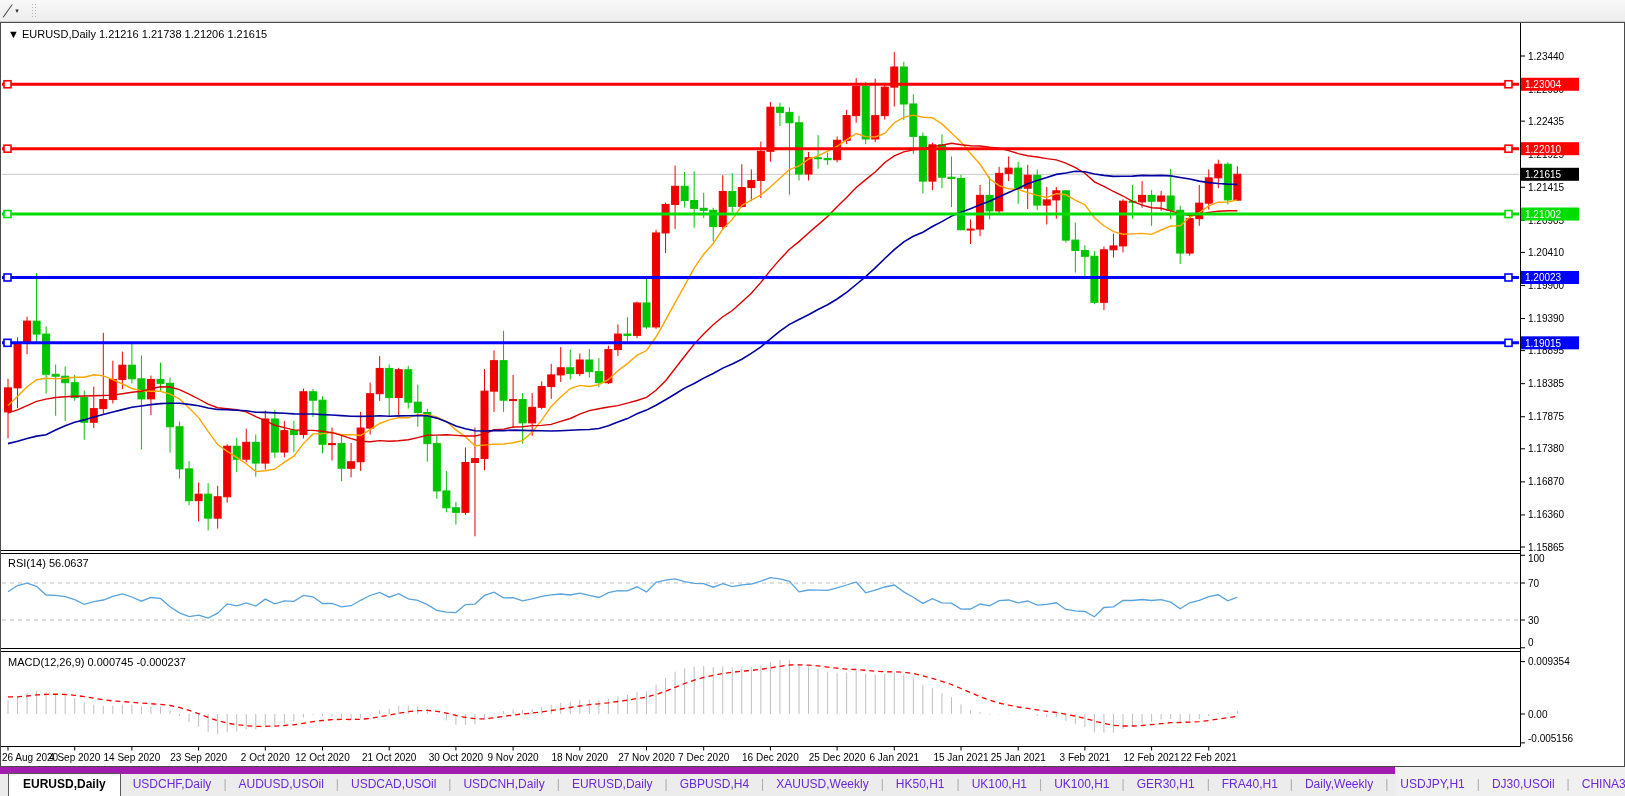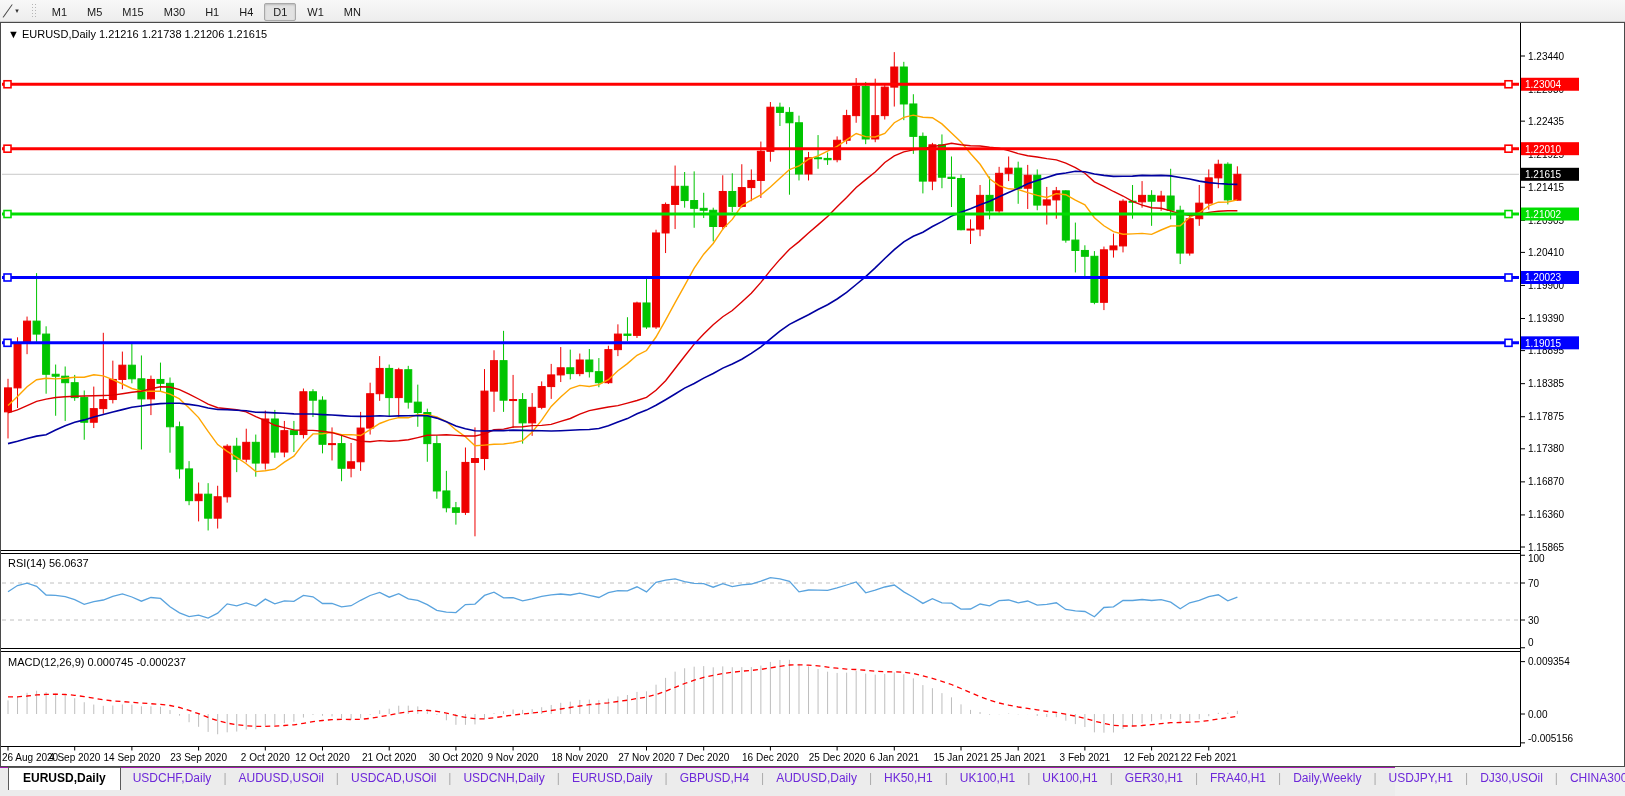--- a/index.html
+++ b/index.html
@@ -19,38 +19,37 @@
   .tf-btn { font-size:11px; color:#1a1a1a; padding:2px 8px; margin:0 1px;
     border:1px solid transparent; border-radius:2px; cursor:default; }
   .tf-btn.active { background:#e2e2e2; border-color:#a8a8a8;
     box-shadow:inset 0 1px 2px rgba(0,0,0,.18); }
 
   
   #chart-svg { position:absolute; left:0; top:22px; }
 
   
   #tabbar { position:absolute; left:0; top:767px; width:1395px; height:29px;
-    background:#ececec; border-top:1px solid #a21caf;
+    background:#ececec; border-top:7px solid #a21caf;
     display:flex; align-items:flex-start; font-size:12px; }
   .tab { padding:3px 12px 4px 12px; color:#6d28d9; white-space:nowrap; cursor:default; }
   .tab.active { background:#ffffff; border:1px solid #5a5a5a; border-top-width:1px;
     border-bottom:none; color:#000; font-weight:700; margin-left:8px;
     padding:3px 14px 5px 14px; position:relative; top:-1px; }
   .tab-sep { color:#aaa; padding:3px 0 0 0; }
 </style>
 </head>
 <body>
 
 <div id="toolbar">
   <div class="tool-icon-wrap">
     <span class="cursor-glyph">╱</span>
     <span class="caret">▾</span>
   </div>
   <div class="grip"></div>
-  <div id="tf-buttons"><span class="tf-btn">M1</span><span class="tf-btn">M5</span><span class="tf-btn">M15</span><span class="tf-btn">M30</span><span class="tf-btn">H1</span><span class="tf-btn">H4</span><span class="tf-btn active">D1</span><span class="tf-btn">W1</span><span class="tf-btn">MN</span></div>
 </div>
 
 <svg id="chart-svg" width="1625" height="745">
     <rect x="0" y="0" width="1625" height="745" fill="#ffffff"></rect>
     <rect x="0.5" y="0.5" width="1624" height="744" fill="none" stroke="#4a4a4a"></rect>
     <line x1="1520.5" y1="1" x2="1520.5" y2="724.5" stroke="#000"></line>
     <line x1="1" y1="528.5" x2="1520.5" y2="528.5" stroke="#000"></line>
     <line x1="1" y1="531.5" x2="1520.5" y2="531.5" stroke="#000"></line>
     <line x1="1" y1="626.5" x2="1520.5" y2="626.5" stroke="#000"></line>
     <line x1="1" y1="629.5" x2="1520.5" y2="629.5" stroke="#000"></line>
@@ -599,21 +598,21 @@
     <span class="tab">AUDUSD,USOil</span>
     <span class="tab-sep">|</span>
     <span class="tab">USDCAD,USOil</span>
     <span class="tab-sep">|</span>
     <span class="tab">USDCNH,Daily</span>
     <span class="tab-sep">|</span>
     <span class="tab">EURUSD,Daily</span>
     <span class="tab-sep">|</span>
     <span class="tab">GBPUSD,H4</span>
     <span class="tab-sep">|</span>
-    <span class="tab">AUDUSD,Daily</span>
+    <span class="tab">XAUUSD,Weekly</span>
     <span class="tab-sep">|</span>
     <span class="tab">HK50,H1</span>
     <span class="tab-sep">|</span>
     <span class="tab">UK100,H1</span>
     <span class="tab-sep">|</span>
     <span class="tab">UK100,H1</span>
     <span class="tab-sep">|</span>
     <span class="tab">GER30,H1</span>
     <span class="tab-sep">|</span>
     <span class="tab">FRA40,H1</span>

